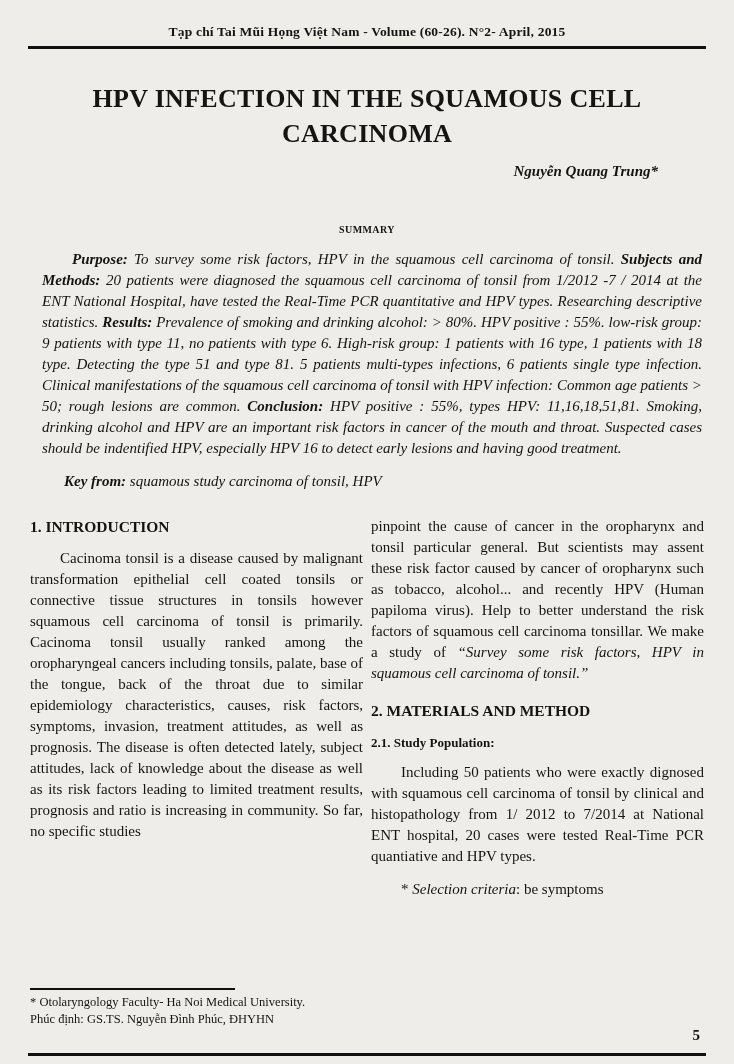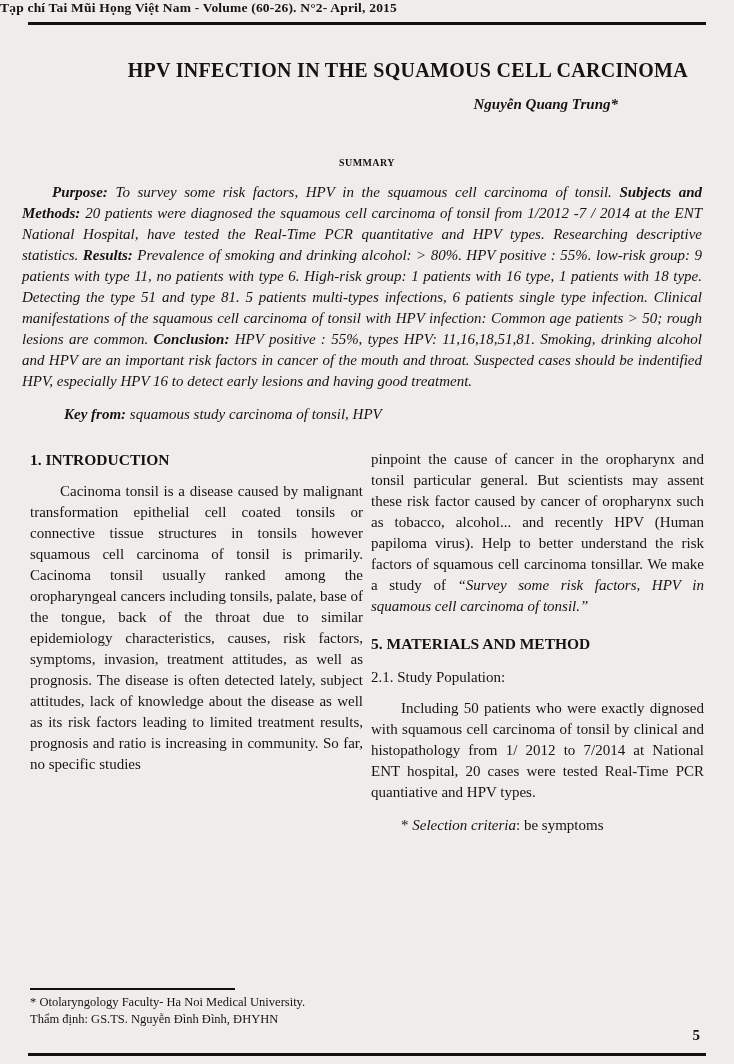--- a/index.html
+++ b/index.html
@@ -7,53 +7,55 @@
     width:734px;height:1064px;
     background:#efedea;
     font-family:"Liberation Serif","DejaVu Serif",serif;
     color:#151412;
     position:relative;
     overflow:hidden;
   }
   .b{font-weight:bold;}
   .i{font-style:italic;}
   .journal-header{
+    text-align:center;
     font-size:13.5px;
     font-weight:bold;
+    padding-top:24px;
     letter-spacing:.2px;
   }
   .header-rule{
     border-bottom:3px solid #111;
     margin:6px 28px 0 28px;
   }
   .paper-title{
-    text-align:right;
+    text-align:center;
     font-weight:bold;
-    font-size:20px;
+    font-size:26px;
     letter-spacing:.3px;
     margin:32px 46px 0 46px;
     line-height:1.35;
   }
   .author-line{
     text-align:right;
-    padding-right:116px;
+    padding-right:76px;
     margin-top:12px;
     font-size:15px;
     font-weight:bold;
     font-style:italic;
   }
   .summary-heading{
     text-align:center;
     font-weight:bold;
     font-size:10px;
     margin-top:44px;
     letter-spacing:.4px;
   }
   .summary-body{
-    margin:14px 32px 0 22px;
+    margin:14px 32px 0 42px;
     font-size:15px;
     line-height:1.40;
     text-align:justify;
     font-style:italic;
     text-indent:30px;
   }
   .keywords-line{
     margin:14px 32px 0 34px;
     font-size:15px;
     font-style:italic;
@@ -73,22 +75,22 @@
   .sec-heading{
     font-weight:bold;
     font-size:15.5px;
     text-align:left;
     margin:0 0 10px 0;
   }
   .sec-heading.mid{
     margin-top:16px;
   }
   .sub-heading{
-    font-weight:normal;
-    font-size:15px;
+    font-weight:bold;
+    font-size:13px;
     text-align:left;
     margin:12px 0 10px 0;
   }
   .para{
     text-indent:30px;
     margin:0 0 10px 0;
   }
   .criteria-line{
     text-indent:30px;
     margin-top:12px;
@@ -137,27 +139,27 @@
 
 <div class="keywords-line"><span class="b">Key from:</span><span> squamous study carcinoma of tonsil, HPV</span></div>
 
 <div class="columns">
   <div class="col">
     <div class="sec-heading">1.  INTRODUCTION</div>
     <div class="para">Cacinoma tonsil is a disease caused by malignant transformation epithelial cell coated tonsils or connective tissue structures in tonsils however squamous cell carcinoma of tonsil is primarily. Cacinoma tonsil usually ranked among the oropharyngeal cancers including tonsils, palate, base of the tongue, back of the throat due to similar epidemiology characteristics, causes, risk factors, symptoms, invasion, treatment attitudes, as well as prognosis. The disease is often detected lately, subject attitudes, lack of knowledge about the disease as well as its risk factors leading to limited treatment results, prognosis and ratio is increasing in community. So far, no specific studies</div>
   </div>
   <div class="col">
     <div class="para" style="text-indent:0;"><span>pinpoint the cause of cancer in the oropharynx and tonsil particular general. But scientists may assent these risk factor caused by cancer of oropharynx such as tobacco, alcohol... and recently HPV (Human papiloma virus). Help to better understand the risk factors of squamous cell carcinoma tonsillar. We make a study of </span><span class="i">“Survey some risk factors, HPV in squamous cell carcinoma of tonsil.”</span></div>
-    <div class="sec-heading mid">5.  MATERIALS AND METHOD</div>
+    <div class="sec-heading mid">2.  MATERIALS AND METHOD</div>
     <div class="sub-heading">2.1. Study Population:</div>
     <div class="para">Including 50 patients who were exactly dignosed with squamous cell carcinoma of tonsil by clinical and histopathology from 1/ 2012 to 7/2014 at National ENT hospital, 20 cases were tested Real-Time PCR quantiative and HPV types.</div>
     <div class="criteria-line"><span>* </span><span class="i">Selection criteria</span><span>: be symptoms</span></div>
   </div>
 </div>
 
 <div class="footnote">
   <div class="footnote-rule"></div>
   <div>* Otolaryngology Faculty- Ha Noi Medical University.</div>
-  <div>Thẩm định: GS.TS. Nguyễn Đình Đình, ĐHYHN</div>
+  <div>Phúc định: GS.TS. Nguyễn Đình Phúc, ĐHYHN</div>
 </div>
 
 <div class="page-number">5</div>
 <div class="bottom-rule"></div>
 
 </body></html>

